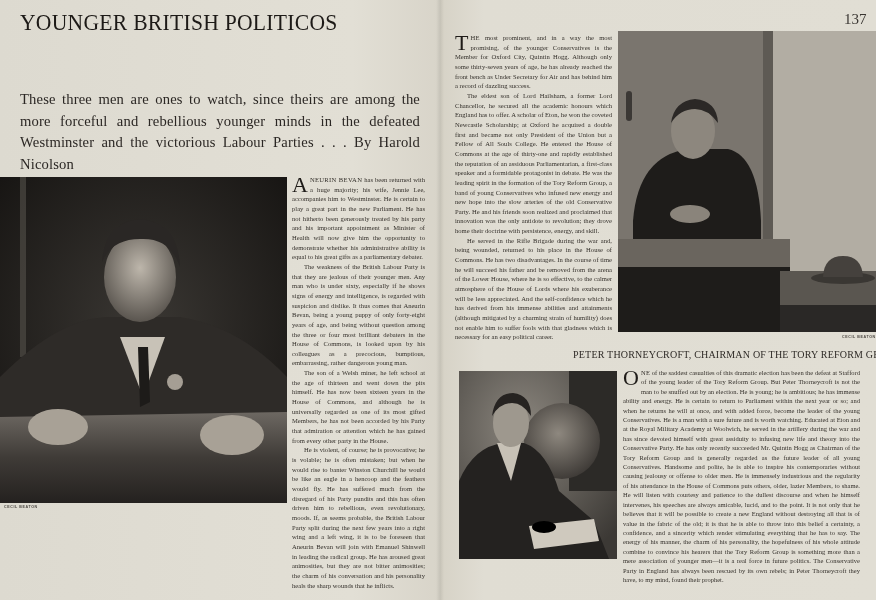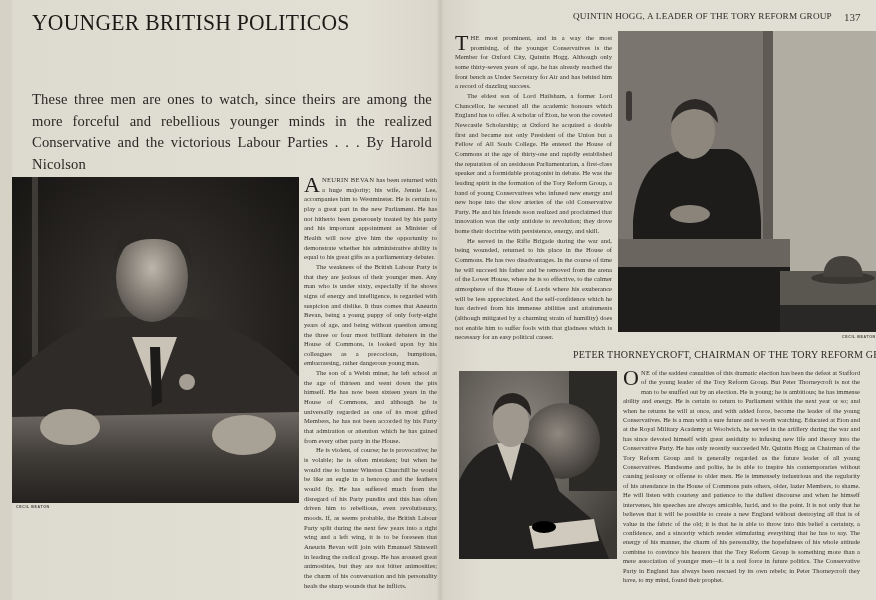--- a/index.html
+++ b/index.html
@@ -1,50 +1,50 @@
 <!DOCTYPE html>
 <html><head>
 <meta charset="utf-8">
 <style>
   * { box-sizing: border-box; margin: 0; padding: 0; }
   html, body { width: 876px; height: 600px; overflow: hidden; background: #d6d2c6; }
   body { position: relative; font-family: "Liberation Serif", "DejaVu Serif", serif; color: #2a2622; }
   .spread { position: absolute; left: 0; top: 0; width: 876px; height: 600px; }
   .page { position: absolute; top: 0; height: 600px; }
-  .page.left { left: 0; width: 440px; background: linear-gradient(90deg, #dddad0 0%, #e2dfd5 80%, #d8d4c9 100%); margin-left: 12px; }
+  .page.left { left: 0; width: 440px; background: linear-gradient(90deg, #dddad0 0%, #e2dfd5 80%, #d8d4c9 100%); }
   .page.right { left: 440px; width: 436px; background: linear-gradient(90deg, #d6d2c6 0%, #e0ddd3 10%, #e1ded4 100%); }
   .gutter { position: absolute; left: 436px; top: 0; width: 8px; height: 600px; background: linear-gradient(90deg, rgba(0,0,0,0) 0%, rgba(0,0,0,0.08) 50%, rgba(0,0,0,0) 100%); }
 
   .title { position: absolute; left: 20px; top: 9px; font-family: "Liberation Serif", serif; font-size: 24px; letter-spacing: 0.3px; color: #1d1a17; font-weight: normal; transform: scaleX(0.9); transform-origin: left; white-space: nowrap; }
   .deck { position: absolute; left: 20px; top: 89px; width: 400px; font-size: 14.6px; line-height: 21.5px; color: #2b2724; text-align: justify; text-align-last: left; letter-spacing: 0.15px; }
   .section-head { position: absolute; font-size: 9.2px; letter-spacing: 0.2px; color: #2f2b27; white-space: nowrap; }
   .sh-bevan { left: 192px; top: 155px; }
   .sh-hogg { left: 573px; top: 11px; }
-  .folio { position: absolute; left: 844px; top: 11px; font-size: 11px; color: #3a3632; }
+  .folio { position: absolute; left: 844px; top: 11px; font-size: 15px; color: #3a3632; }
   .sh-thorney { left: 573px; top: 349px; font-size: 10px; }
 
   .photo { position: absolute; overflow: hidden; }
   .credit { position: absolute; font-family: "Liberation Sans", sans-serif; font-size: 3.6px; letter-spacing: 0.6px; color: #4a4640; font-weight: bold; }
 
   .col { position: absolute; font-size: 6.6px; line-height: 9.65px; color: #34302b; text-align: justify; hyphens: manual; }
   .col p { text-indent: 12px; }
   .col p.first { text-indent: 0; }
   .dropcap { float: left; font-size: 22px; line-height: 18px; margin: 1px 2px 0 0; color: #1e1b18; }
   .smallcaps { font-variant: small-caps; letter-spacing: 0.3px; }
   .col-bevan { left: 292px; top: 175px; width: 133px; }
   .col-hogg { left: 455px; top: 33px; width: 157px; }
   .col-thorney { left: 623px; top: 368px; width: 237px; line-height: 9.4px; font-size: 6.5px; }
 </style>
 </head>
 <body>
 
 <div class="spread">
   <div class="page left">
     <h1 class="title">YOUNGER BRITISH POLITICOS</h1>
-    <p class="deck">These three men are ones to watch, since theirs are among the more forceful and rebellious younger minds in the realized Conservative and the victorious Labour Parties . . . By Harold Nicolson</p>
+    <p class="deck">These three men are ones to watch, since theirs are among the more forceful and rebellious younger minds in the defeated Westminster and the victorious Labour Parties . . . By Harold Nicolson</p>
 
     <div class="photo" style="left:0;top:177px;width:287px;height:326px;">
       <svg width="287" height="326" viewBox="0 0 287 326">
         <defs>
           <radialGradient id="bg1" cx="0.5" cy="0.45" r="0.7">
             <stop offset="0" stop-color="#3a3733"></stop>
               <stop offset="1" stop-color="#161412"></stop>
           </radialGradient>
           <linearGradient id="tbl1" x1="0" y1="0" x2="0" y2="1">
             <stop offset="0" stop-color="#6d6862"></stop>
@@ -76,21 +76,20 @@
       <p>The weakness of the British Labour Party is that they are jealous of their younger men. Any man who is under sixty, especially if he shows signs of energy and intelligence, is regarded with suspicion and dislike. It thus comes that Aneurin Bevan, being a young puppy of only forty-eight years of age, and being without question among the three or four most brilliant debaters in the House of Commons, is looked upon by his colleagues as a precocious, bumptious, embarrassing, rather dangerous young man.</p>
       <p>The son of a Welsh miner, he left school at the age of thirteen and went down the pits himself. He has now been sixteen years in the House of Commons, and although he is universally regarded as one of its most gifted Members, he has not been accorded by his Party that admiration or attention which he has gained from every other party in the House.</p>
       <p>He is violent, of course; he is provocative; he is volable; he is often mistaken; but when he would rise to banter Winston Churchill he would be like an eagle in a hencoop and the feathers would fly. He has suffered much from the disregard of his Party pundits and this has often driven him to rebellious, even revolutionary, moods. If, as seems probable, the British Labour Party split during the next few years into a right wing and a left wing, it is to be foreseen that Aneurin Bevan will join with Emanuel Shinwell in leading the radical group. He has aroused great animosities, but they are not bitter animosities; the charm of his conversation and his personality heals the sharp wounds that he inflicts.</p>
     </div>
   </div>
 
   <div class="page right">
   </div>
   <div class="gutter"></div>
 
-  <div class="section-head sh-hogg">QUINTIN HOGG, A LEADER OF THE TORY REFORM GROUP</div>
   <div class="folio">137</div>
 
   <div class="col col-hogg">
     <p class="first"><span class="dropcap">T</span><span class="smallcaps">HE</span><span> most prominent, and in a way the most promising, of the younger Conservatives is the Member for Oxford City, Quintin Hogg. Although only some thirty-seven years of age, he has already reached the front bench as Under Secretary for Air and has behind him a record of dazzling success.</span></p>
     <p>The eldest son of Lord Hailsham, a former Lord Chancellor, he secured all the academic honours which England has to offer. A scholar of Eton, he won the coveted Newcastle Scholarship; at Oxford he acquired a double first and became not only President of the Union but a Fellow of All Souls College. He entered the House of Commons at the age of thirty-one and rapidly established the reputation of an assiduous Parliamentarian, a first-class speaker and a formidable protagonist in debate. He was the leading spirit in the formation of the Tory Reform Group, a band of young Conservatives who infused new energy and new hope into the slow arteries of the old Conservative Party. He and his friends soon realized and proclaimed that innovation was the only antidote to revolution; they drove home their doctrine with persistence, energy, and skill.</p>
     <p>He served in the Rifle Brigade during the war and, being wounded, returned to his place in the House of Commons. He has two disadvantages. In the course of time he will succeed his father and be removed from the arena of the Lower House, where he is so effective, to the calmer atmosphere of the House of Lords where his exuberance will be less appreciated. And the self-confidence which he has derived from his immense abilities and attainments (although mitigated by a charming strain of humility) does not enable him to suffer fools with that gladness which is necessary for an easy political career.</p>
   </div>
 
   <div class="photo" style="left:618px;top:31px;width:258px;height:301px;">
     <svg width="258" height="301" viewBox="0 0 258 301">

